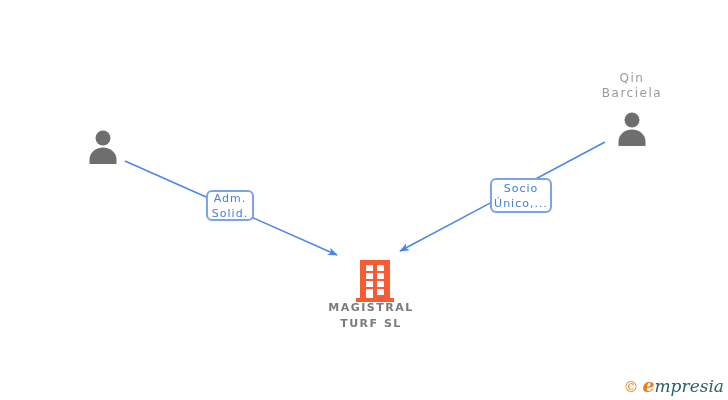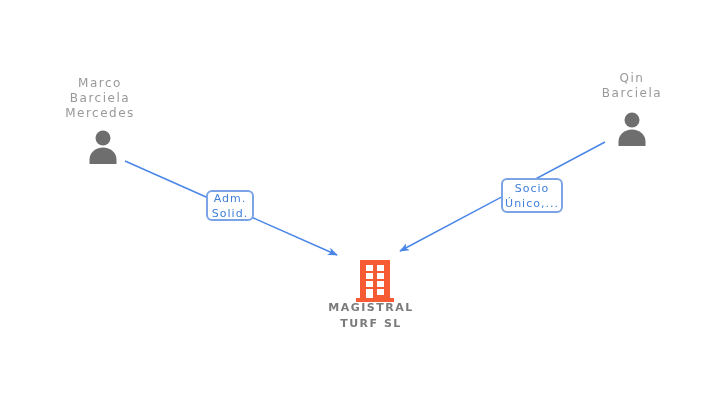--- a/index.html
+++ b/index.html
@@ -64,21 +64,21 @@
     line-height: 15px;
     letter-spacing: 1px;
     display: flex;
     align-items: center;
     justify-content: center;
     text-align: center;
     white-space: pre-line;
     cursor: pointer;
   }
   .label-adm   { left: 206px; top: 190px; width: 48px; height: 31px; }
-  .label-socio { left: 501px; top: 178px; width: 62px; height: 35px; }
+  .label-socio { left: 490px; top: 178px; width: 62px; height: 35px; }
   .watermark {
     position: absolute;
     right: 4px;
     bottom: 4px;
     font-family: "DejaVu Serif", "Liberation Serif", serif;
     font-style: italic;
     font-size: 17px;
     cursor: pointer;
     white-space: nowrap;
   }
@@ -95,23 +95,20 @@
   <svg class="edges-layer" width="728" height="400" viewBox="0 0 728 400">
     <defs>
       <marker id="arrowhead" markerWidth="11" markerHeight="9" refX="9.2" refY="4" orient="auto" markerUnits="userSpaceOnUse">
         <path d="M0,0 L10,4 L0,8 L2.8,4 Z" fill="#4a86e8"></path>
       </marker>
     </defs>
     <line x1="125" y1="161" x2="337" y2="255" stroke="#4a86e8" stroke-width="1.5" marker-end="url(#arrowhead)"></line>
     <line x1="605" y1="142" x2="400" y2="251" stroke="#4a86e8" stroke-width="1.5" marker-end="url(#arrowhead)"></line>
   </svg>
 
-  <div class="person-name name-marco">Marco
-Barciela
-Mercedes</div>
   <div class="person-icon-box icon-marco clickable">
     <span>
       <svg width="30" height="34" viewBox="0 0 30 34">
         <circle class="person-glyph" cx="15" cy="8" r="7.5"></circle>
         <path class="person-glyph" d="M 1.5 34 L 28.5 34 L 28.5 29.5 C 28.5 22.5 22.5 17.5 15 17.5 C 7.5 17.5 1.5 22.5 1.5 29.5 Z"></path>
       </svg>
     </span>
   </div>
 
   <div class="person-name name-qin">Qin
@@ -146,14 +143,17 @@
 
   <div class="edge-label label-adm">
     <span>Adm.
 Solid.</span>
   </div>
   <div class="edge-label label-socio">
     <span>Socio
 Único,...</span>
   </div>
 
+  <div class="watermark">
+    <span class="wm-symbol">©</span><span class="wm-initial">e</span><span class="wm-rest">mpresia</span>
+  </div>
 
 </div>
 
 </body></html>

